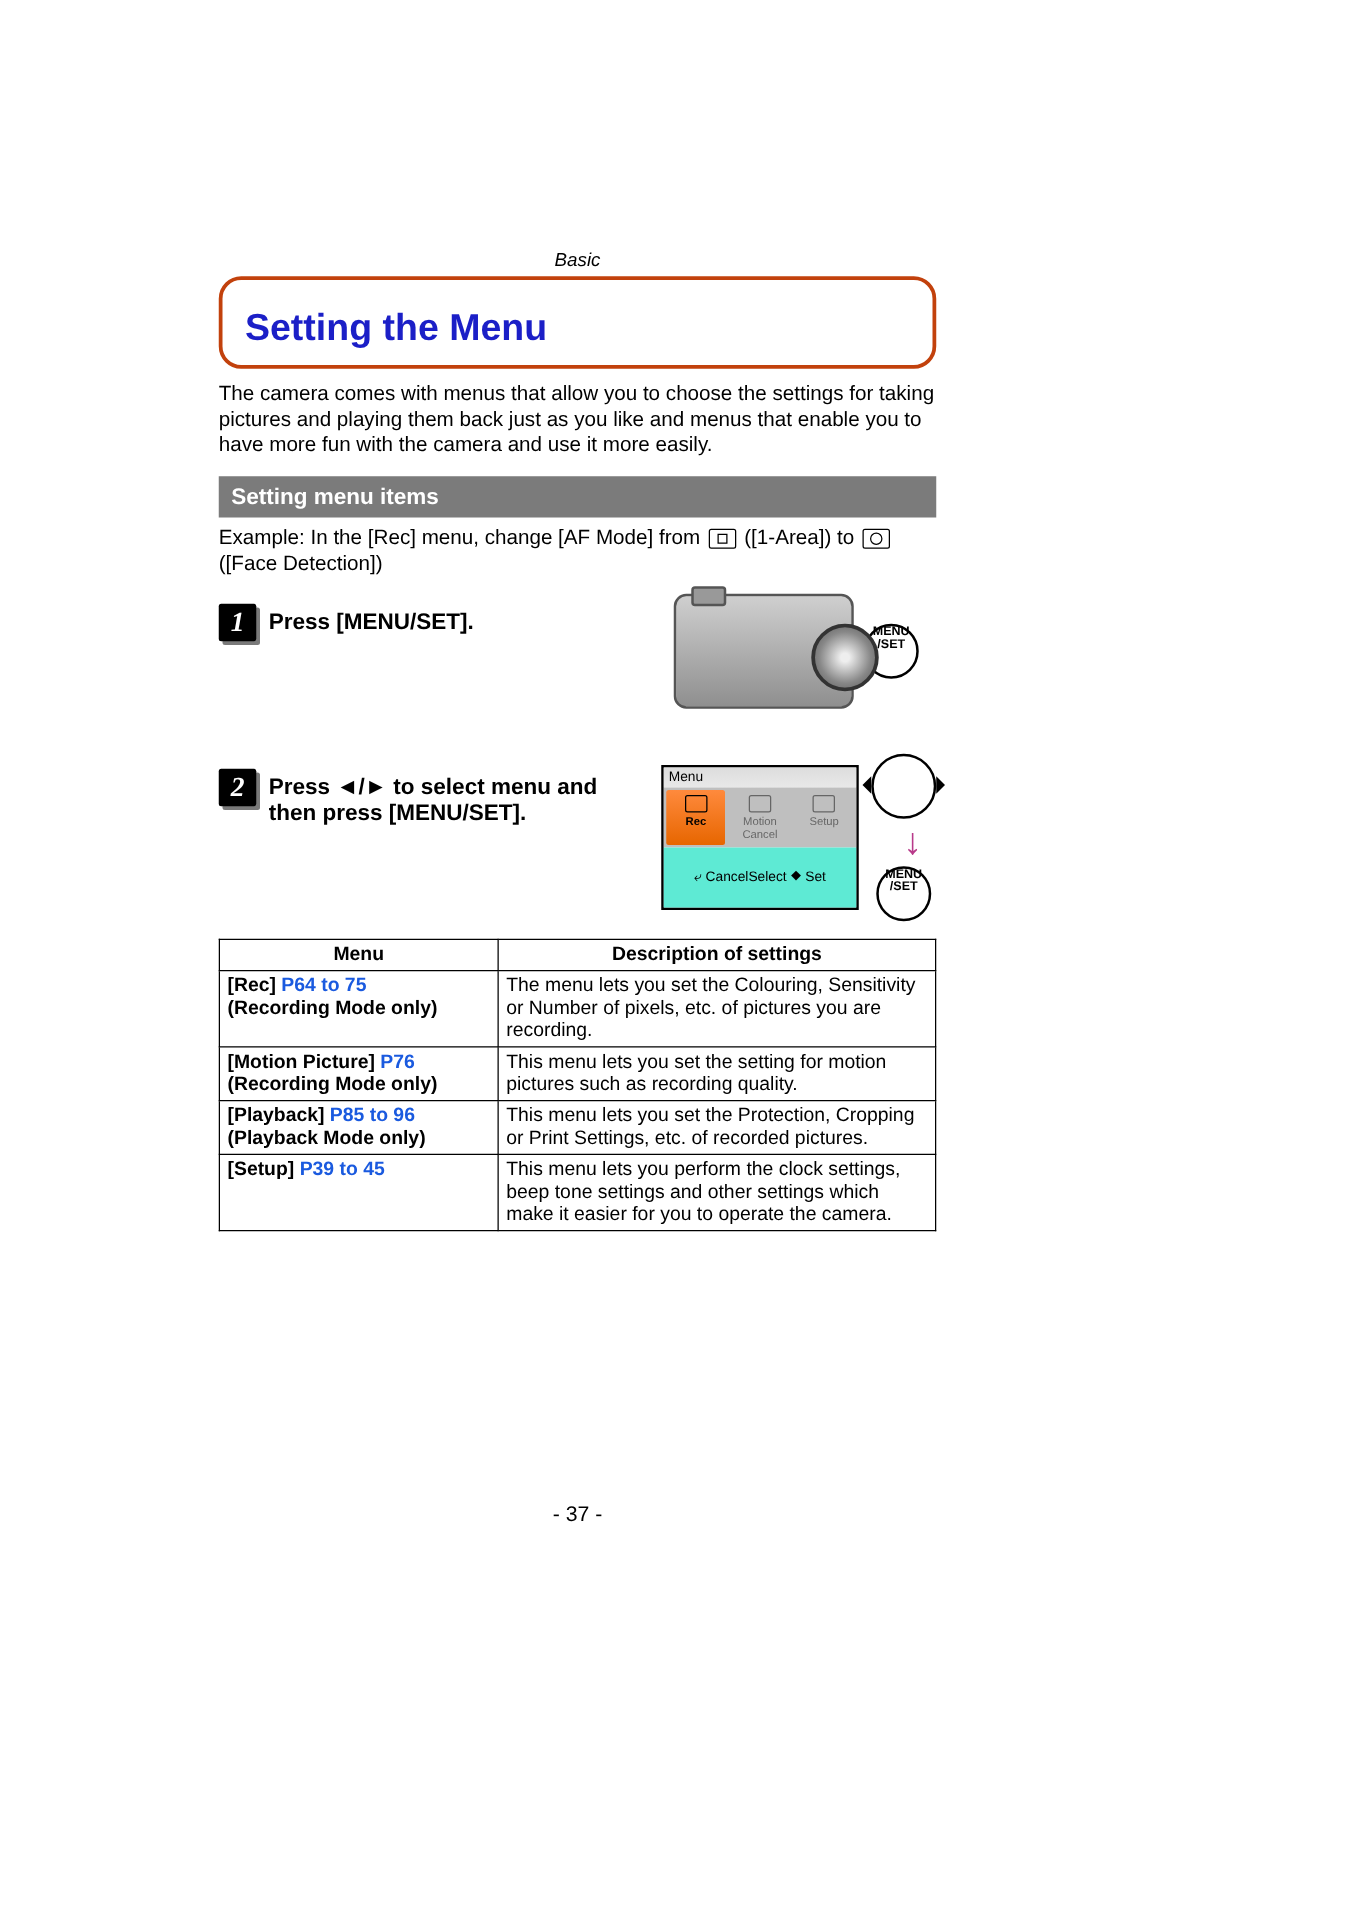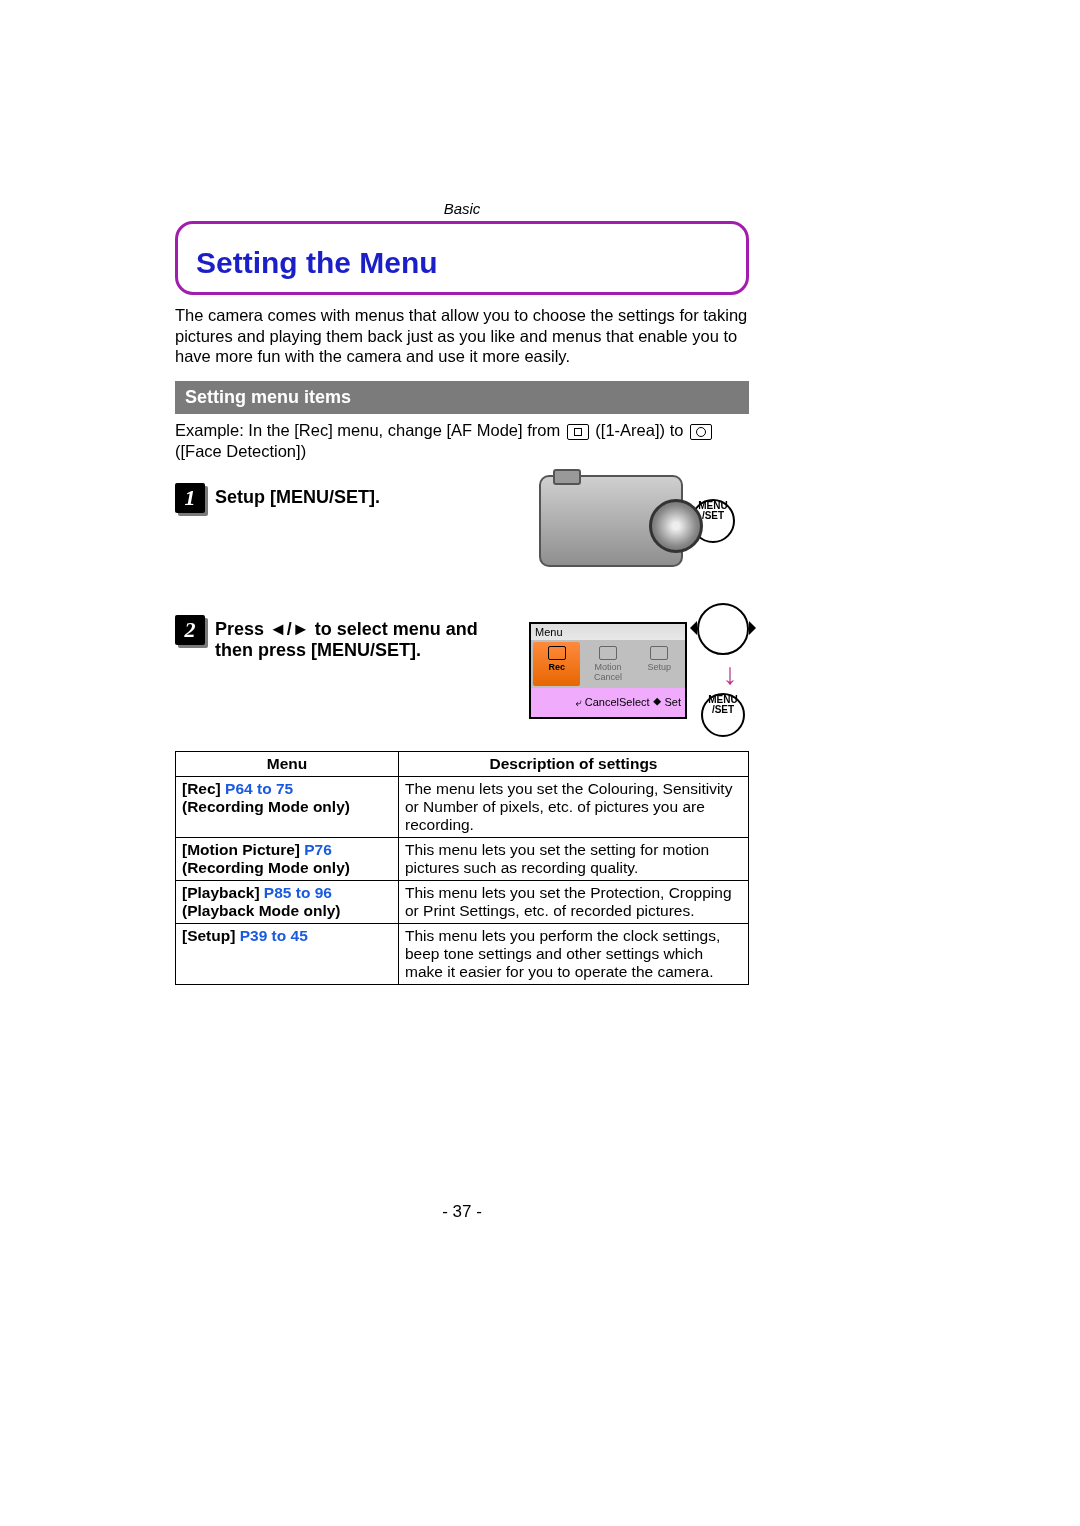--- a/index.html
+++ b/index.html
@@ -15,21 +15,21 @@
     box-sizing: border-box;
     padding: 200px 175px 0 175px;
   }
   .section-head {
     text-align: center;
     font-style: italic;
     font-size: 15px;
     margin-bottom: 4px;
   }
   .title-box {
-    border: 3px solid #a21caf;
+    border: 3px solid #c2410c;
     border-radius: 18px;
     padding: 22px 18px 12px 18px;
     margin-bottom: 10px;
   }
   .title-text {
     color: #1b1fc7;
     font-size: 30px;
     font-weight: bold;
   }
   .body-text {
@@ -162,23 +162,23 @@
   }
   .lcd-tab.active {
     background: linear-gradient(#ff8a3d,#e76600);
     color:#000;
     font-weight:bold;
   }
   .lcd-tab .ic {
     display:block;margin:0 auto 2px;width:16px;height:12px;border:1.5px solid currentColor;border-radius:2px;position:relative;
   }
   .lcd-bot {
-    background:#f0abfc;
-    padding:8px 4px;
-    display:flex;justify-content:flex-end;
+    background:#5eead4;
+    padding:18px 4px;
+    display:flex;justify-content:center;
   }
   .dpad {
     width:48px;height:48px;border-radius:50%;border:2px solid #000;position:relative;
   }
   .dpad .tri { position:absolute;width:0;height:0;border:7px solid transparent; }
   .dpad .l{left:-16px;top:16px;border-right-color:#000;}
   .dpad .r{right:-16px;top:16px;border-left-color:#000;}
   .arrow-down {
     color:#b83a8a;font-size:30px;line-height:1;margin:4px 0 4px 14px;
   }
@@ -251,21 +251,21 @@
     <span> ([Face Detection])</span>
   </p>
 
   <div class="step-group">
     <div class="step-left">
       <div class="step-row">
         <div class="step-badge">
           <div class="shadow"></div>
           <div class="face">1</div>
         </div>
-        <div class="step-text">Setup [MENU/SET].</div>
+        <div class="step-text">Press [MENU/SET].</div>
       </div>
       <div class="spacer-step"></div>
     </div>
     <div class="step-right">
       <div class="camera-illus">
         <div class="camera-body">
             <div class="camera-lens"></div>
           </div>
         <div class="menu-set-btn">
           <span>MENU /SET</span>

